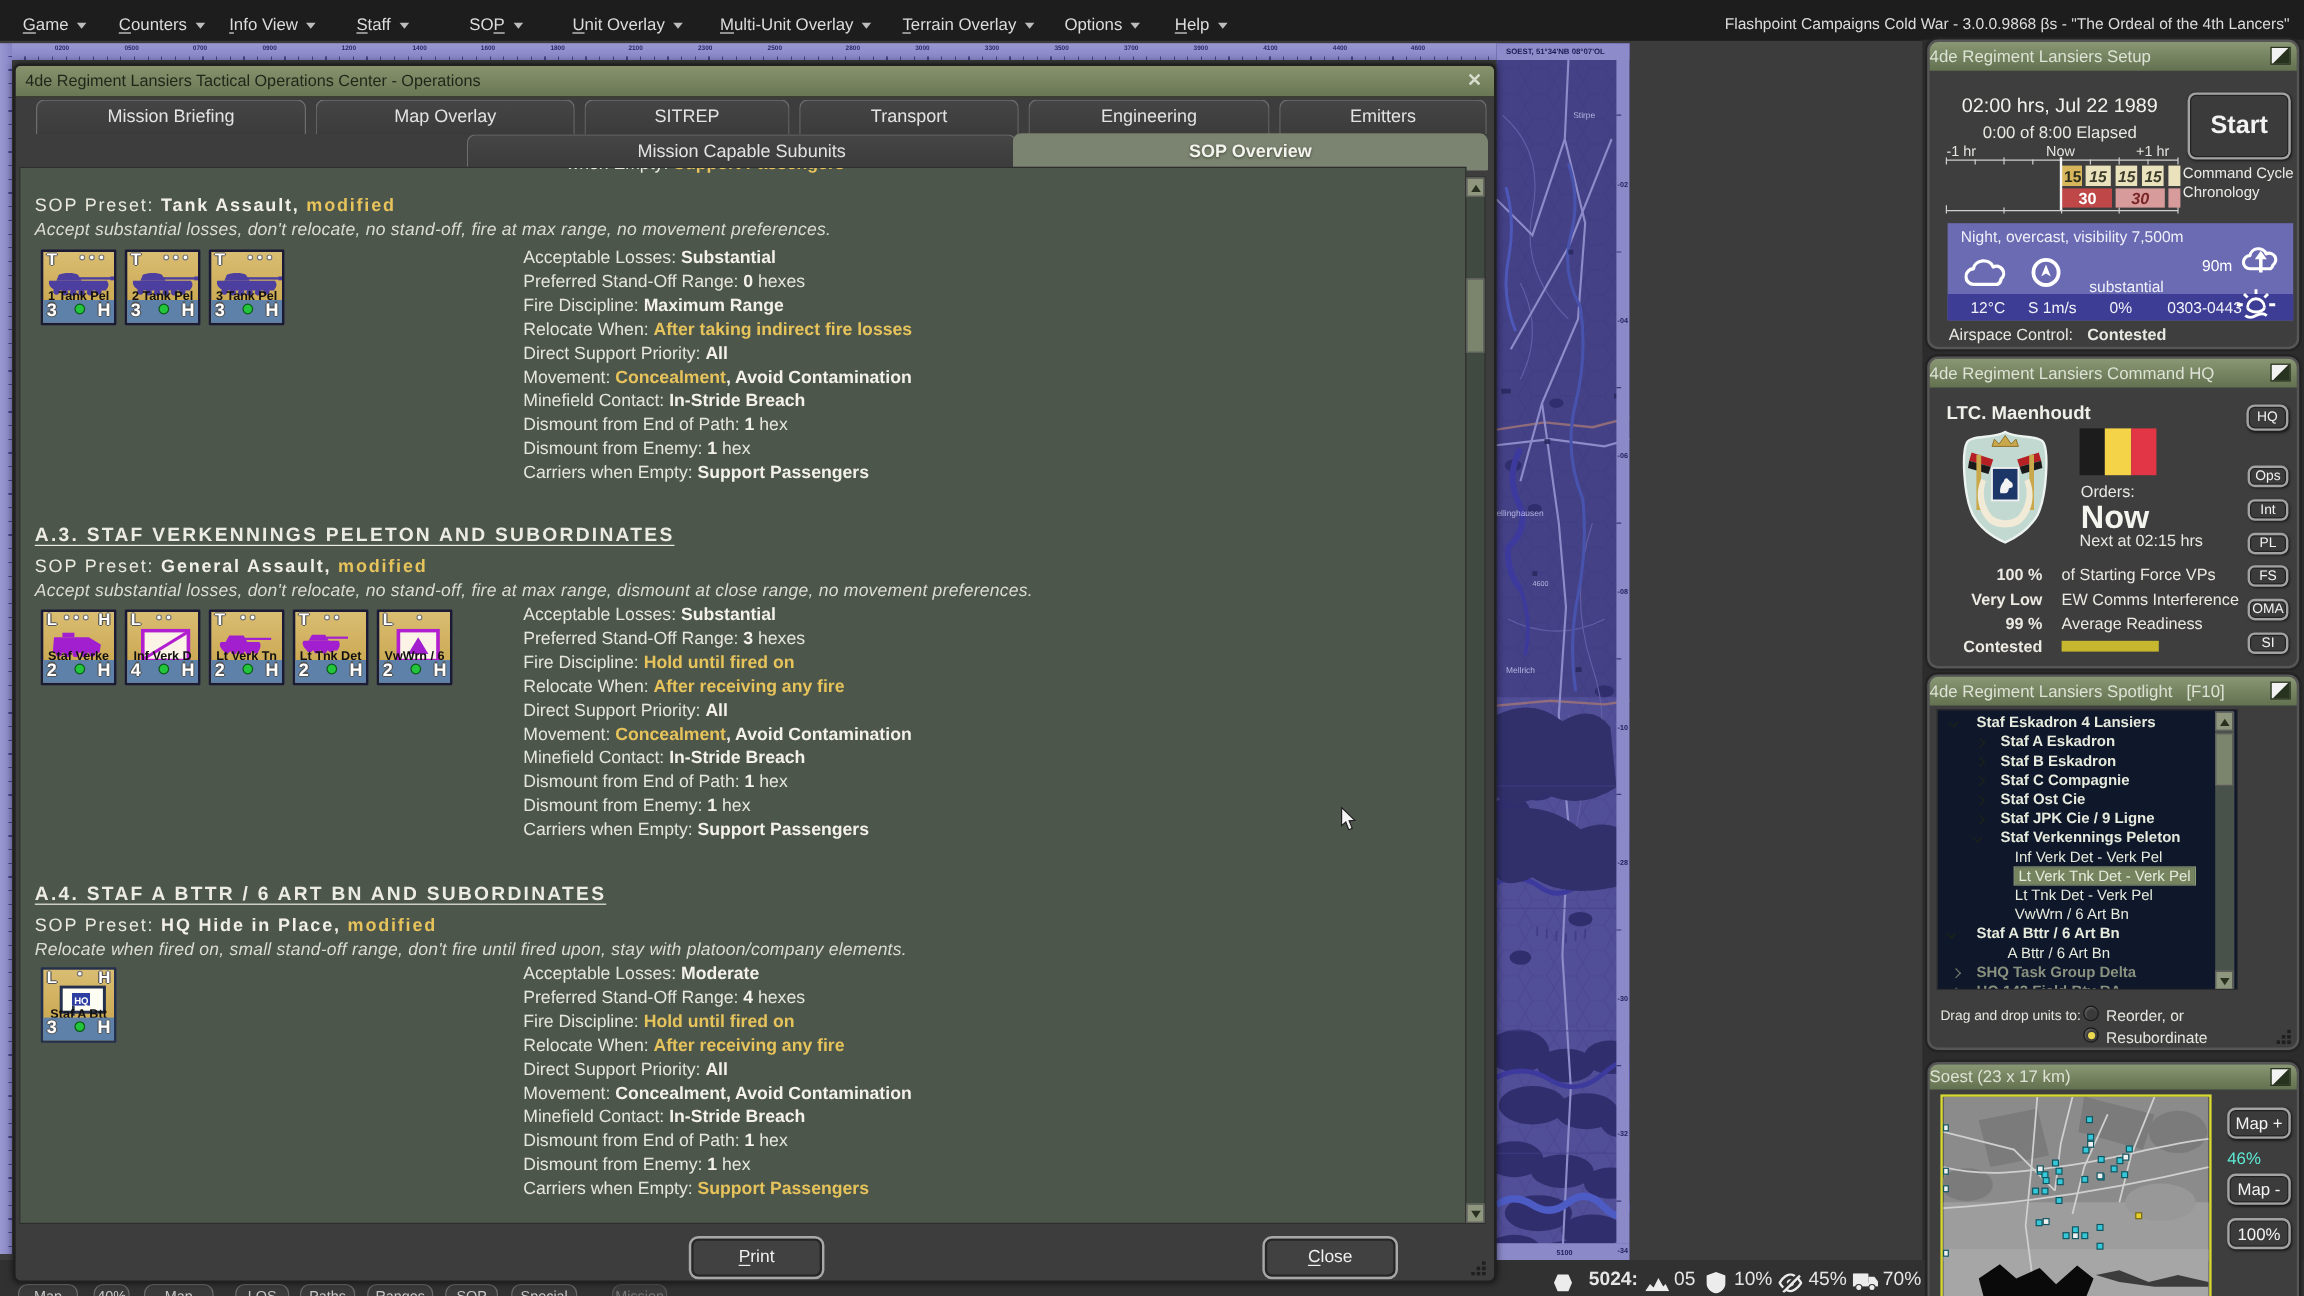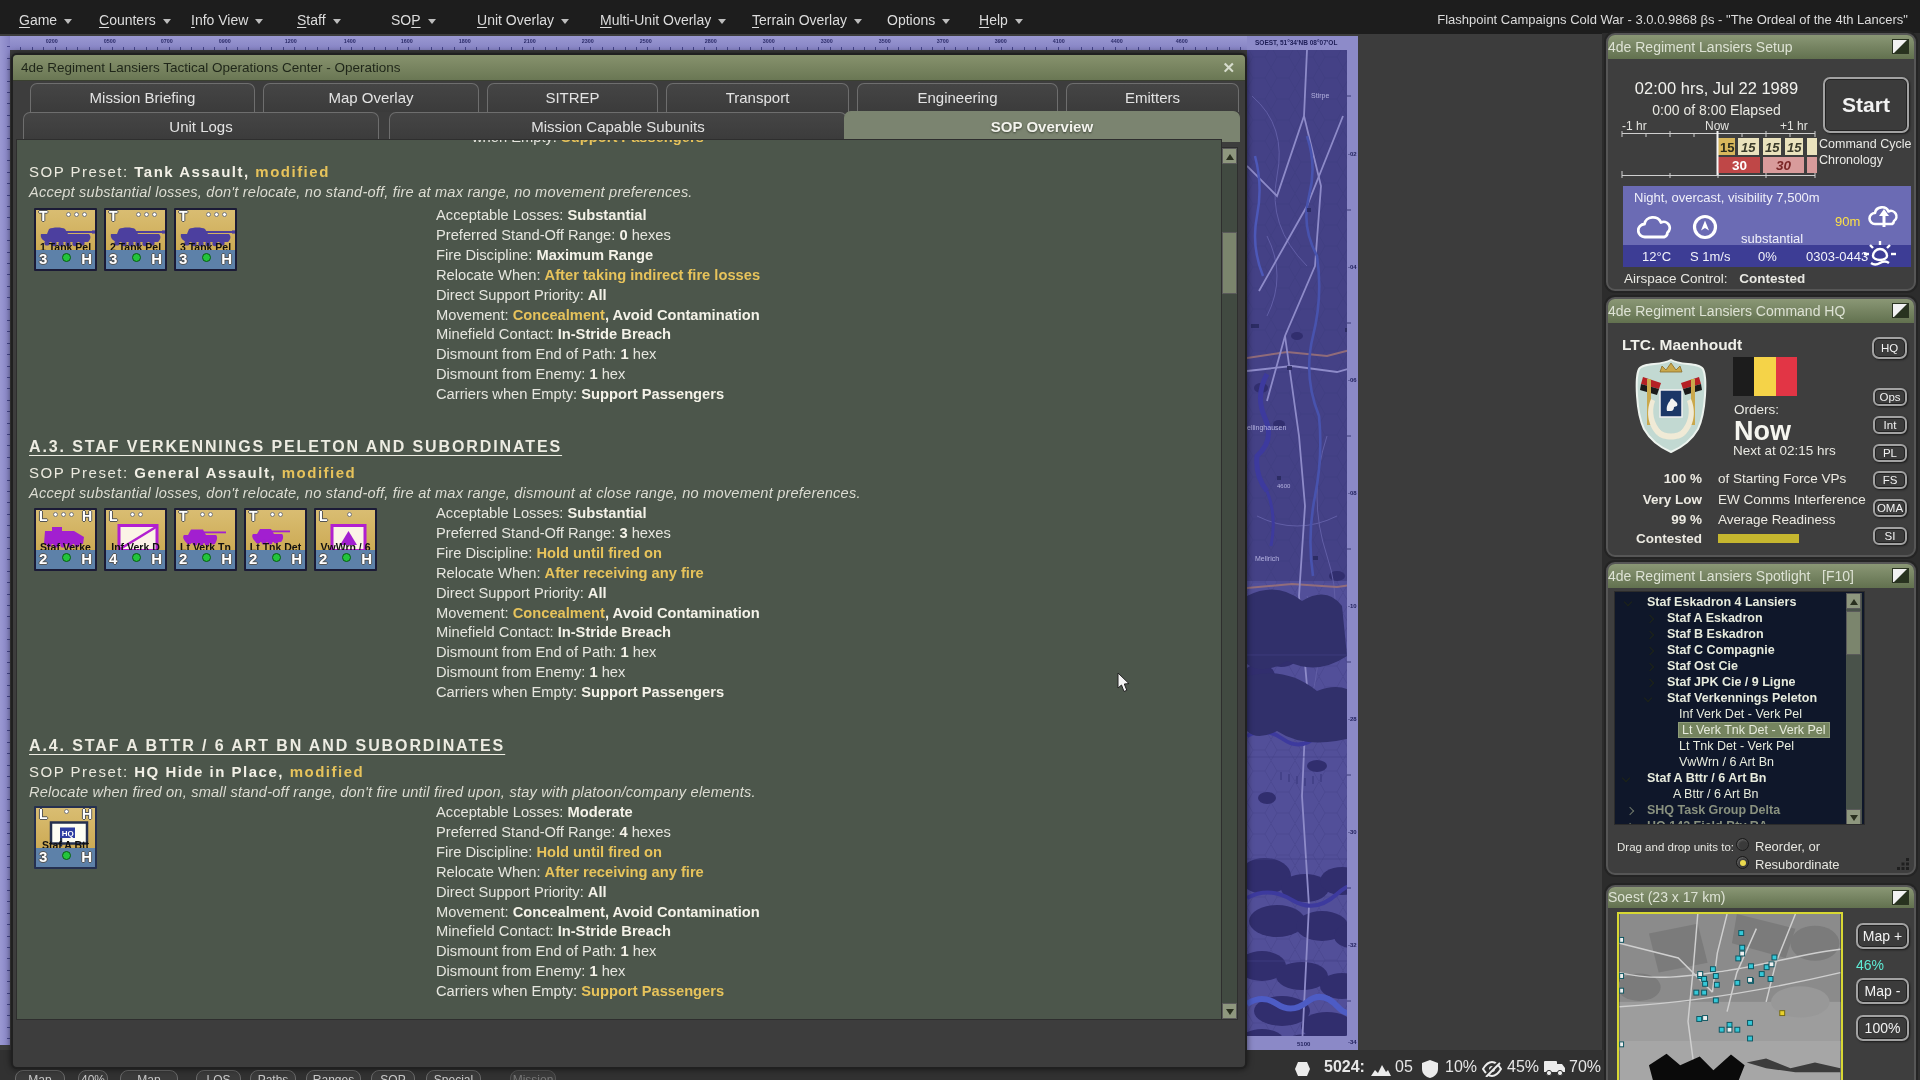--- a/index.html
+++ b/index.html
@@ -282,21 +282,20 @@
 <span class="st" style="left:1569px;font-weight:normal">70%</span>
 </div>
 <div id="dlg">
   <div id="dtitle">4de Regiment Lansiers Tactical Operations Center - Operations<span id="dx">✕</span></div>
   <div class="tab" style="left:17px;top:28px;width:225px">Mission Briefing</div>
   <div class="tab" style="left:250px;top:28px;width:216px">Map Overlay</div>
   <div class="tab" style="left:474px;top:28px;width:171px">SITREP</div>
   <div class="tab" style="left:653px;top:28px;width:183px">Transport</div>
   <div class="tab" style="left:844px;top:28px;width:201px">Engineering</div>
   <div class="tab" style="left:1053px;top:28px;width:173px">Emitters</div>
-  <div class="tab" style="left:10px;top:57px;width:356px">Unit Logs</div>
   <div class="tab" style="left:376px;top:57px;width:458px">Mission Capable Subunits</div>
   <div class="tab atab" style="left:831px;top:56px;width:396px;height:31px">SOP Overview</div>
   <div id="dcontent">
     <div class="cutline">
         <div style="left:455px">when Empty: <b class="y">Support Passengers</b></div>
       </div>
 
     <div class="sopline" style="top:23px">SOP Preset: <b>Tank Assault,</b> <b class="y">modified</b></div>
     <div class="ital" style="top:44px">Accept substantial losses, don't relocate, no stand-off, fire at max range, no movement preferences.</div>
     <div class="dets" style="top:66px">
@@ -574,20 +573,34 @@
       </div>
     </div>
   <div id="dscroll">
     <div class="sbtn" style="top:0">
         <span class="sarr up"></span>
       </div>
     <div class="sthumb"></div>
     <div class="sbtn" style="bottom:0">
         <span class="sarr dn"></span>
       </div>
+  </div>
+  <div id="dfoot">
+    <div class="fbtn" style="left:561px"><u>P</u>rint</div>
+    <div class="fbtn" style="left:1039px"><u>C</u>lose</div>
+    <svg class="ab" style="right:6px;bottom:4px" width="13" height="12">
+        <g fill="#1f1f1f">
+          <rect x="9" y="0" width="3" height="3"></rect>
+          <rect x="9" y="4.5" width="3" height="3"></rect>
+          <rect x="9" y="9" width="3" height="3"></rect>
+          <rect x="4.5" y="4.5" width="3" height="3"></rect>
+          <rect x="4.5" y="9" width="3" height="3"></rect>
+          <rect x="0" y="9" width="3" height="3"></rect>
+        </g>
+      </svg>
   </div>
 </div>
 
 <div class="panel" style="top:33px;height:258px">
   <div class="ptitle">4de Regiment Lansiers Setup<span class="pico"></span></div>
   <div class="ab" style="left:0;top:44px;width:217px;text-align:center;color:#f2f2ee;font-size:16.5px">02:00 hrs, Jul 22 1989</div>
   <div class="ab" style="left:0;top:67px;width:217px;text-align:center;color:#e8e8e2;font-size:14px">0:00 of 8:00 Elapsed</div>
   <div class="btn" style="left:215px;top:42px;width:86px;height:56px;font-size:21px;font-weight:bold;line-height:52px">Start</div>
   <div class="ab" style="left:14px;top:84px;color:#e4e4e0;font-size:12px">-1 hr</div>
   <div class="ab" style="left:97px;top:84px;color:#e4e4e0;font-size:12px">Now</div>
@@ -634,21 +647,21 @@
   <div class="ab" style="left:15px;top:151px;width:288px;height:81px;background:#6b6bb4">
     <div class="ab" style="left:11px;top:4px;color:#f0f0fa;font-size:13px">Night, overcast, visibility 7,500m</div>
     <svg class="ab" style="left:14px;top:28px" width="36" height="26" viewBox="0 0 36 26">
         <path d="M8,23 a6.5,6.5 0 0 1 -0.5,-13 a8.5,7.5 0 0 1 16.5,-1.5 a6,6 0 0 1 6.5,10 a5,5 0 0 1 -3,4.5 Z" fill="none" stroke="#fff" stroke-width="2.8" stroke-linejoin="round"></path>
       </svg>
     <svg class="ab" style="left:69px;top:28px" width="26" height="26" viewBox="0 0 26 26">
         <circle cx="13" cy="13" r="10.5" fill="none" stroke="#fff" stroke-width="3.2"></circle>
         <polygon points="13,6.5 17,16.5 13,14 9,16.5" fill="#fff"></polygon>
       </svg>
     <div class="ab" style="left:118px;top:45px;color:#f0f0fa;font-size:13px">substantial</div>
-    <div class="ab" style="left:212px;top:28px;color:#fde047;font-size:13px">90m</div>
+    <div class="ab" style="left:212px;top:28px;color:#ffffff;font-size:13px">90m</div>
     <svg class="ab" style="left:245px;top:16px" width="33" height="26" viewBox="0 0 33 26">
         <path d="M7,22 a5.5,5.5 0 0 1 0,-11 a7,6.5 0 0 1 13.5,-1.5 a5.5,5.5 0 0 1 5.5,9.5 a4,4 0 0 1 -2,3 Z" fill="none" stroke="#fff" stroke-width="2.6" stroke-linejoin="round"></path>
         <line x1="16" y1="25" x2="16" y2="12" stroke="#fff" stroke-width="3"></line>
         <polygon points="16,7 21,14 11,14" fill="#fff"></polygon>
       </svg>
     <div class="ab" style="left:0;top:59px;width:288px;height:22px;background:#3d3d95"></div>
     <div class="ab" style="left:19px;top:63px;color:#f2f2fa;font-size:13px">12°C</div>
     <div class="ab" style="left:67px;top:63px;color:#f2f2fa;font-size:13px">S 1m/s</div>
     <div class="ab" style="left:135px;top:63px;color:#f2f2fa;font-size:13px">0%</div>
     <div class="ab" style="left:183px;top:63px;color:#f2f2fa;font-size:13px">0303-0443</div>

